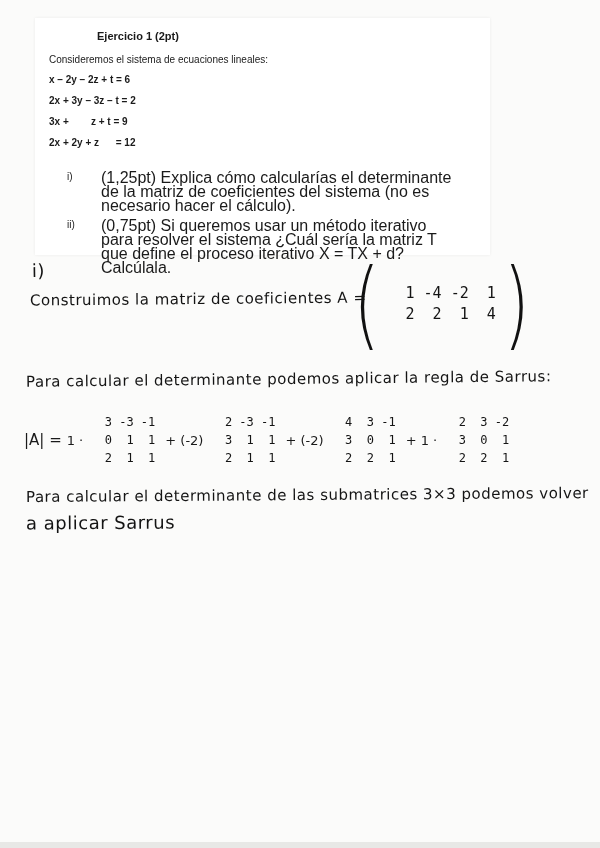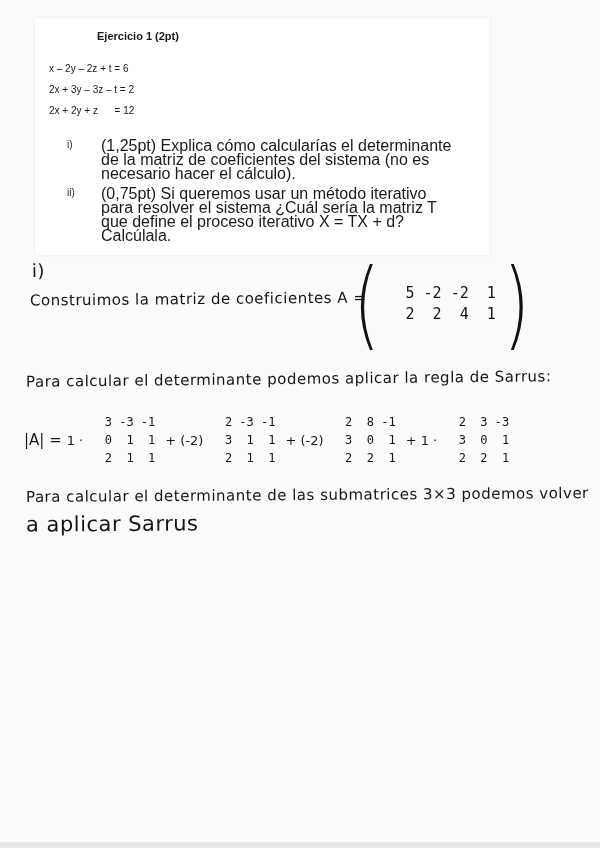--- a/index.html
+++ b/index.html
@@ -12,38 +12,38 @@
   }
   
   .printed-box{
     position:absolute;left:35px;top:18px;width:455px;height:237px;
     background:#ffffff;
     box-shadow:0 0 3px rgba(0,0,0,0.07);
     padding:10px 14px;box-sizing:border-box;
   }
   .p-title{font-size:11px;font-weight:bold;margin:2px 0 0 0;padding-left:48px;}
   .p-intro{font-size:10px;margin-top:12px;}
-  .p-eqs{margin-top:16px;}
+  .p-eqs{margin-top:4px;font-weight:bold;}
   .p-eq{font-size:10px;line-height:21px;white-space:pre;}
   .p-items{margin-top:18px;}
   .p-item{display:flex;margin-bottom:6px;}
   .p-item-label{width:34px;margin-left:18px;font-size:10px;flex:0 0 auto;}
   .p-item-text{width:360px;font-size:16px;line-height:14px;}
   
   .hand{
     position:absolute;
     font-family:"DejaVu Sans",sans-serif;
     color:#141414;
     letter-spacing:0.5px;
   }
   .hw-part{left:32px;top:260px;font-size:18px;transform:rotate(-1deg);}
   .hw-construct{left:30px;top:290px;font-size:15px;transform:rotate(-0.5deg);}
   .hw-sarrus{left:26px;top:370px;font-size:15px;transform:rotate(-0.6deg);}
   .hw-close1{left:26px;top:486px;font-size:15px;transform:rotate(-0.4deg);}
-  .hw-close2{left:26px;top:512px;font-size:21px;transform:rotate(-0.4deg);}
+  .hw-close2{left:26px;top:512px;font-size:18px;transform:rotate(-0.4deg);}
   
   .matrixA{
     position:absolute;left:348px;top:258px;
     display:flex;align-items:center;
   }
   .big-paren{
     font-family:"DejaVu Sans",sans-serif;
     font-size:96px;font-weight:200;line-height:92px;color:#111;
     transform:scaleX(0.7);
   }
@@ -78,23 +78,25 @@
   .scan-edge{
     position:absolute;left:0;bottom:0;width:600px;height:6px;
     background:#e8e8e6;
   }
 </style>
 </head>
 <body>
 
 <div class="printed-box">
   <div class="p-title">Ejercicio 1 (2pt)</div>
+  <div class="p-intro">Consideremos el sistema de ecuaciones lineales:</div>
   <div class="p-eqs">
     <div class="p-eq">x – 2y – 2z + t = 6</div>
     <div class="p-eq">2x + 3y – 3z – t = 2</div>
+    <div class="p-eq">3x +        z + t = 9</div>
     <div class="p-eq">2x + 2y + z      = 12</div>
   </div>
   <div class="p-items">
     <div class="p-item">
       <div class="p-item-label">i)</div>
       <div class="p-item-text">(1,25pt) Explica cómo calcularías el determinante de la matriz de coeficientes del sistema (no es necesario hacer el cálculo).</div>
     </div>
     <div class="p-item">
       <div class="p-item-label">ii)</div>
       <div class="p-item-text">(0,75pt) Si queremos usar un método iterativo para resolver el sistema ¿Cuál sería la matriz T que define el proceso iterativo X = TX + d? Calcúlala.</div>
@@ -102,22 +104,22 @@
   </div>
 </div>
 
 <div class="hand hw-part">i)</div>
 
 <div class="hand hw-construct">Construimos la matriz de coeficientes A =</div>
 
 <div class="matrixA">
   <div class="big-paren">(</div>
   <div class="mA-rows">
-    <div class="mA-row">  5 -2 -2  1</div>
-    <div class="mA-row">  2  2  4  1</div>
+    <div class="mA-row">  1 -4 -2  1</div>
+    <div class="mA-row">  2  2  1  4</div>
   </div>
   <div class="big-paren">)</div>
 </div>
 
 <div class="hand hw-sarrus">Para calcular el determinante podemos aplicar la regla de Sarrus:</div>
 
 <div class="det-line">
   <div class="det-prefix">|A| =</div>
 
   <div class="det-coef">1 ·</div>
@@ -139,32 +141,32 @@
       <div class="det-row">  3  1  1</div>
       <div class="det-row">  2  1  1</div>
     </div>
     <div class="dbar"></div>
   </div>
 
   <div class="det-coef">+ (-2)</div>
   <div class="det-mat">
     <div class="dbar"></div>
     <div class="det-rows">
-      <div class="det-row">  2  8 -1</div>
+      <div class="det-row">  4  3 -1</div>
       <div class="det-row">  3  0  1</div>
       <div class="det-row">  2  2  1</div>
     </div>
     <div class="dbar"></div>
   </div>
 
   <div class="det-coef">+ 1 ·</div>
   <div class="det-mat">
     <div class="dbar"></div>
     <div class="det-rows">
-      <div class="det-row">  2  3 -3</div>
+      <div class="det-row">  2  3 -2</div>
       <div class="det-row">  3  0  1</div>
       <div class="det-row">  2  2  1</div>
     </div>
     <div class="dbar"></div>
   </div>
 </div>
 
 <div class="hand hw-close1">Para calcular el determinante de las submatrices 3×3 podemos volver</div>
 <div class="hand hw-close2">a aplicar Sarrus</div>
 

